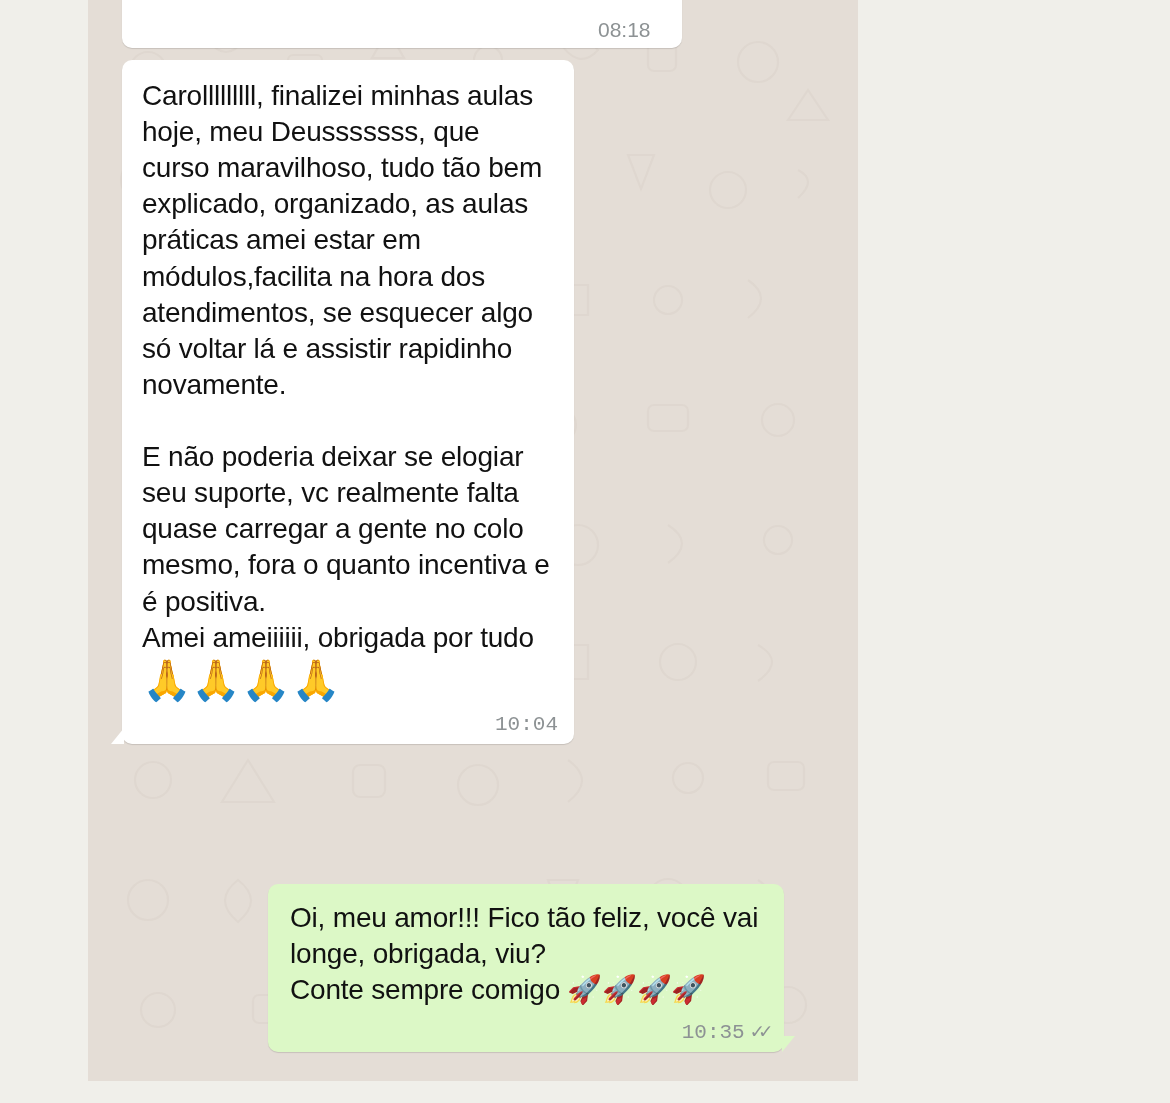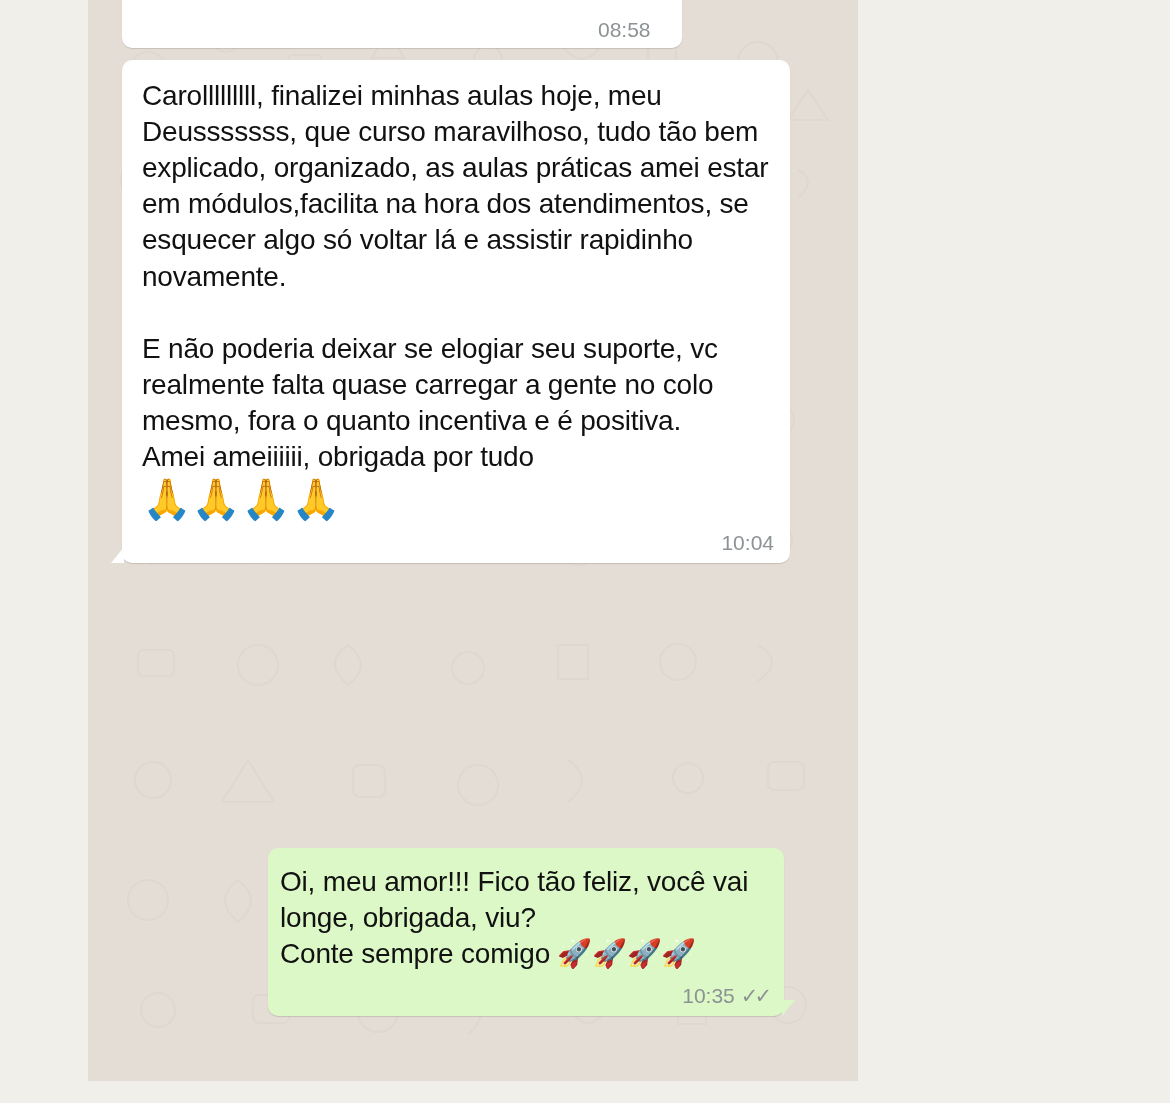--- a/index.html
+++ b/index.html
@@ -121,23 +121,23 @@
     margin-top: 4px;
   }
 
   .meta {
     position: absolute;
     right: 16px;
     bottom: 8px;
     font-size: 21px;
     color: #8d9294;
     display: flex;
-    align-items: center;
+    align-items: flex-end;
     gap: 6px;
-    font-family: Liberation Sans, sans-serif;
+    font-family: Liberation Mono, monospace;
   }
 
   .ticks {
     display: inline-block;
     color: #8d9294;
     font-size: 21px;
     letter-spacing: -4px;
   }
 
   
@@ -154,30 +154,30 @@
     top: 18px;
     font-size: 21px;
     color: #8d9294;
     z-index: 6;
   }
 
   
   #bubble-1 {
     left: 34px;
     top: 60px;
-    width: 668px;
+    width: 452px;
     padding: 18px 20px 44px 20px;
   }
 
   
   #bubble-2 {
     left: 180px;
-    top: 848px;
+    top: 884px;
     width: 516px;
-    padding: 16px 20px 44px 12px;
+    padding: 16px 20px 44px 22px;
   }
 
   .bubble-out .msg-text { color: #111111; }
 </style>
 </head>
 <body>
 
 <div id="screen">
 
   <div id="chat-viewport">
@@ -249,21 +249,21 @@
         <path d="M380 990 q26 22 0 44"></path>
         <circle cx="500" cy="1008" r="15"></circle>
         <path d="M590 990 l28 0 l0 34 l-28 0 z"></path>
         <circle cx="700" cy="1005" r="18"></circle>
       </g>
     </svg>
 
     <div id="chat-scroll">
 
       <div class="bubble bubble-in" id="partial-bubble"></div>
-      <div id="partial-meta">08:58</div>
+      <div id="partial-meta">08:18</div>
 
 
       <div class="bubble bubble-in" id="bubble-1">
         <div class="tail-in"></div>
         <div class="msg-text">Carolllllllll, finalizei minhas aulas hoje, meu Deusssssss, que curso maravilhoso, tudo tão bem explicado, organizado, as aulas práticas amei estar em módulos,facilita na hora dos atendimentos, se esquecer algo só voltar lá e assistir rapidinho novamente.
 
 E não poderia deixar se elogiar seu suporte, vc realmente falta quase carregar a gente no colo mesmo, fora o quanto incentiva e é positiva.
 Amei ameiiiiii, obrigada por tudo</div>
         <div class="emoji-row">🙏🙏🙏🙏</div>
         <div class="meta">

